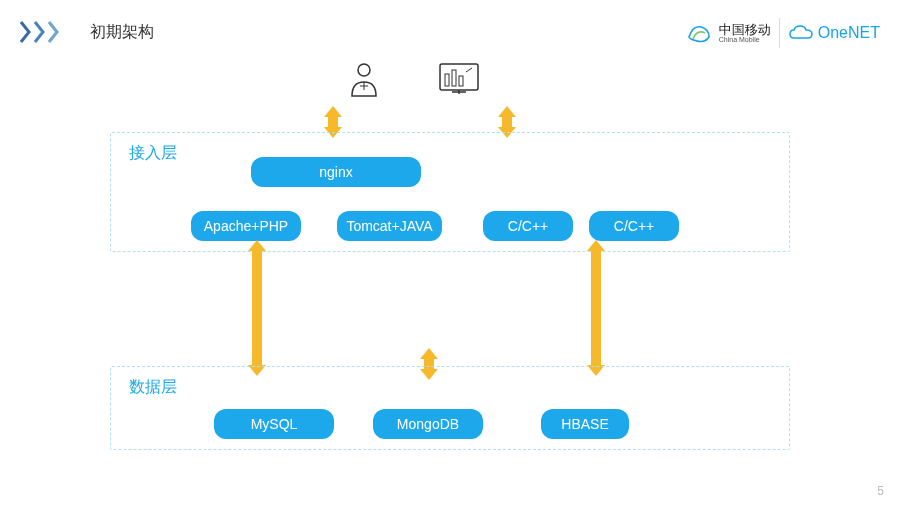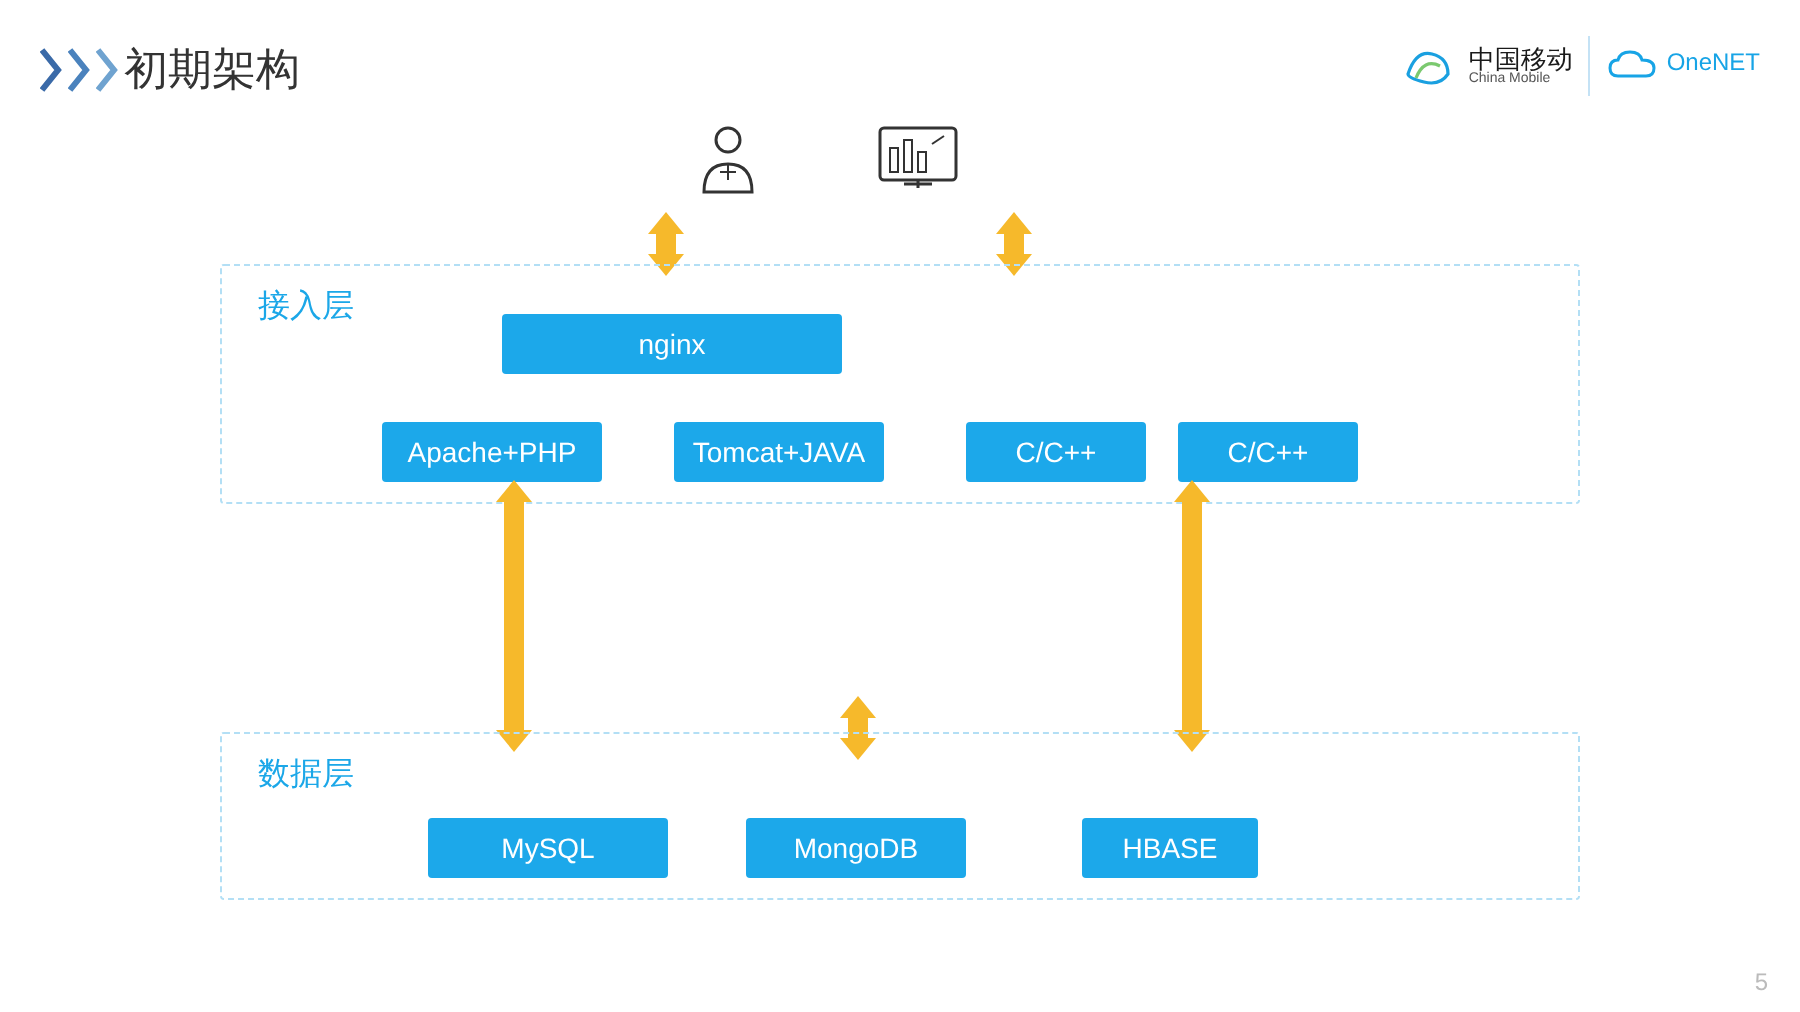--- a/index.html
+++ b/index.html
@@ -1,40 +1,40 @@
 <!DOCTYPE html>
 <html><head>
   <meta charset="utf-8">
   <style>
     * { margin: 0; padding: 0; box-sizing: border-box; }
     body { width: 900px; height: 506px; background: #fff; font-family: "Microsoft YaHei", Arial, sans-serif; position: relative; overflow: hidden; }
 
     .header { position: absolute; top: 20px; left: 20px; right: 20px; display: flex; align-items: center; }
     .chevrons { display: flex; gap: -2px; }
     .chevron { width: 14px; height: 24px; }
-    .title { font-size: 22px; color: #333; }
+    .title { margin-left: 28px; font-size: 16px; color: #333; }
     .header-right { position: absolute; right: 0; top: -2px; display: flex; align-items: center; gap: 8px; }
     .cm-logo { display: flex; align-items: center; gap: 6px; }
     .cm-text { display: flex; flex-direction: column; line-height: 1; }
     .cm-cn { font-size: 13px; color: #1a1a1a; font-weight: 500; }
     .cm-en { font-size: 7px; color: #555; }
     .sep { width: 1px; height: 30px; background: #c4e2f5; }
-    .onenet { display: flex; align-items: flex-start; gap: 4px; color: #17a4e6; font-size: 12px; font-weight: 500; }
+    .onenet { display: flex; align-items: center; gap: 4px; color: #17a4e6; font-size: 16px; font-weight: 500; }
 
     .canvas { position: absolute; top: 60px; left: 100px; width: 700px; height: 420px; }
     .icon-person { position: absolute; left: 248px; top: 0; }
     .icon-dash { position: absolute; left: 338px; top: 0; }
 
     .layer { position: absolute; border: 1px dashed #b3dff5; border-radius: 2px; }
     .layer-label { position: absolute; left: 18px; top: 10px; color: #1ba7e8; font-size: 16px; text-align: center; }
     .layer1 { top: 72px; left: 10px; width: 680px; height: 120px; }
     .layer2 { top: 206px; left: 10px; width: 680px; height: 84px; }
     .layer3 { top: 306px; left: 10px; width: 680px; height: 84px; }
 
-    .box { position: absolute; background: #1ca8ea; color: #fff; font-size: 14px; display: flex; align-items: center; justify-content: center; border-radius: 2px; height: 30px; }
+    .box { position: absolute; background: #1ca8ea; color: #fff; font-size: 14px; display: flex; align-items: center; justify-content: center; border-radius: 12px; height: 30px; }
 
     .arrow { position: absolute; }
     .arrow-v { display: flex; flex-direction: column; align-items: center; }
     .arrow-head-up { width: 0; height: 0; border-left: 9px solid transparent; border-right: 9px solid transparent; border-bottom: 11px solid #f6b92b; }
     .arrow-head-down { width: 0; height: 0; border-left: 9px solid transparent; border-right: 9px solid transparent; border-top: 11px solid #f6b92b; }
     .arrow-shaft { width: 10px; background: #f6b92b; }
 
     .page-num { position: absolute; bottom: 8px; right: 16px; color: #bbb; font-size: 12px; }
   </style>
 </head>

